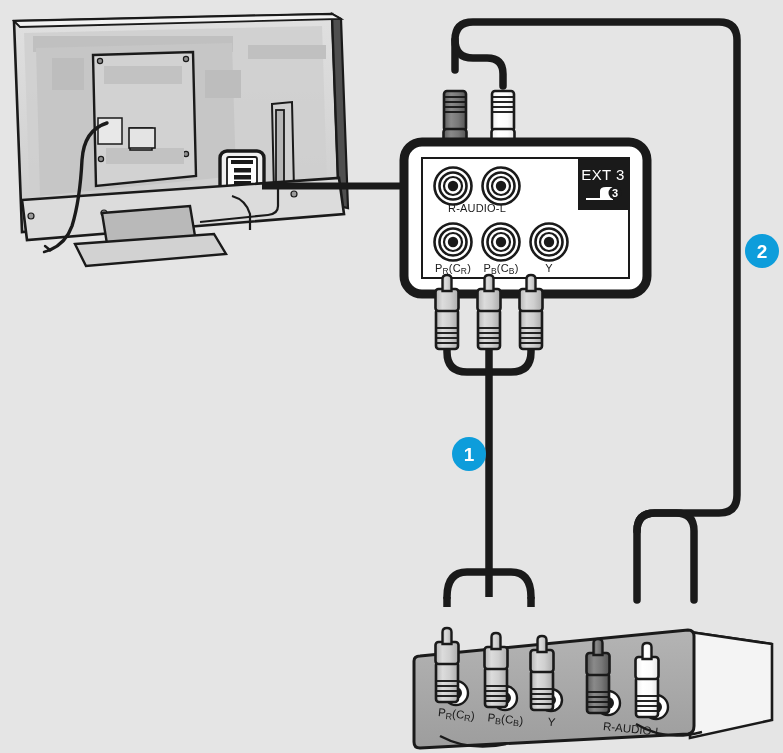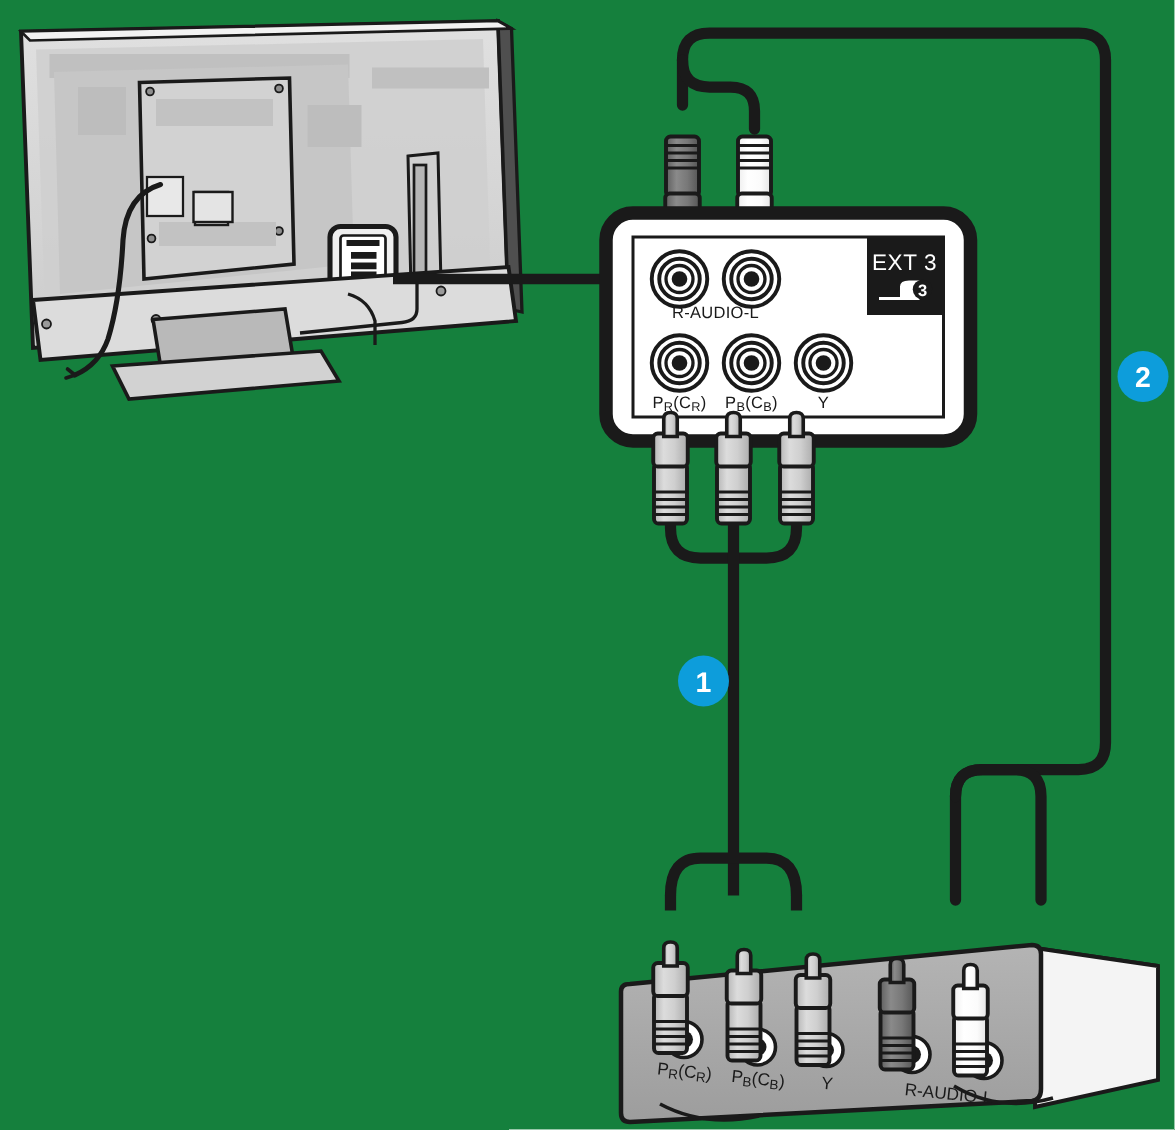--- a/index.html
+++ b/index.html
@@ -8,21 +8,21 @@
     padding: 0;
     background: #ffffff;
   }
   body {
     font-family: "Liberation Sans", sans-serif;
   }
   #stage {
     position: relative;
     width: 783px;
     height: 753px;
-    background: #15803d;
+    background: #e5e5e5;
     overflow: hidden;
   }
   #stage svg {
     position: absolute;
     top: 0;
     left: 0;
     width: 783px;
     height: 753px;
   }
   .jacklabel {

